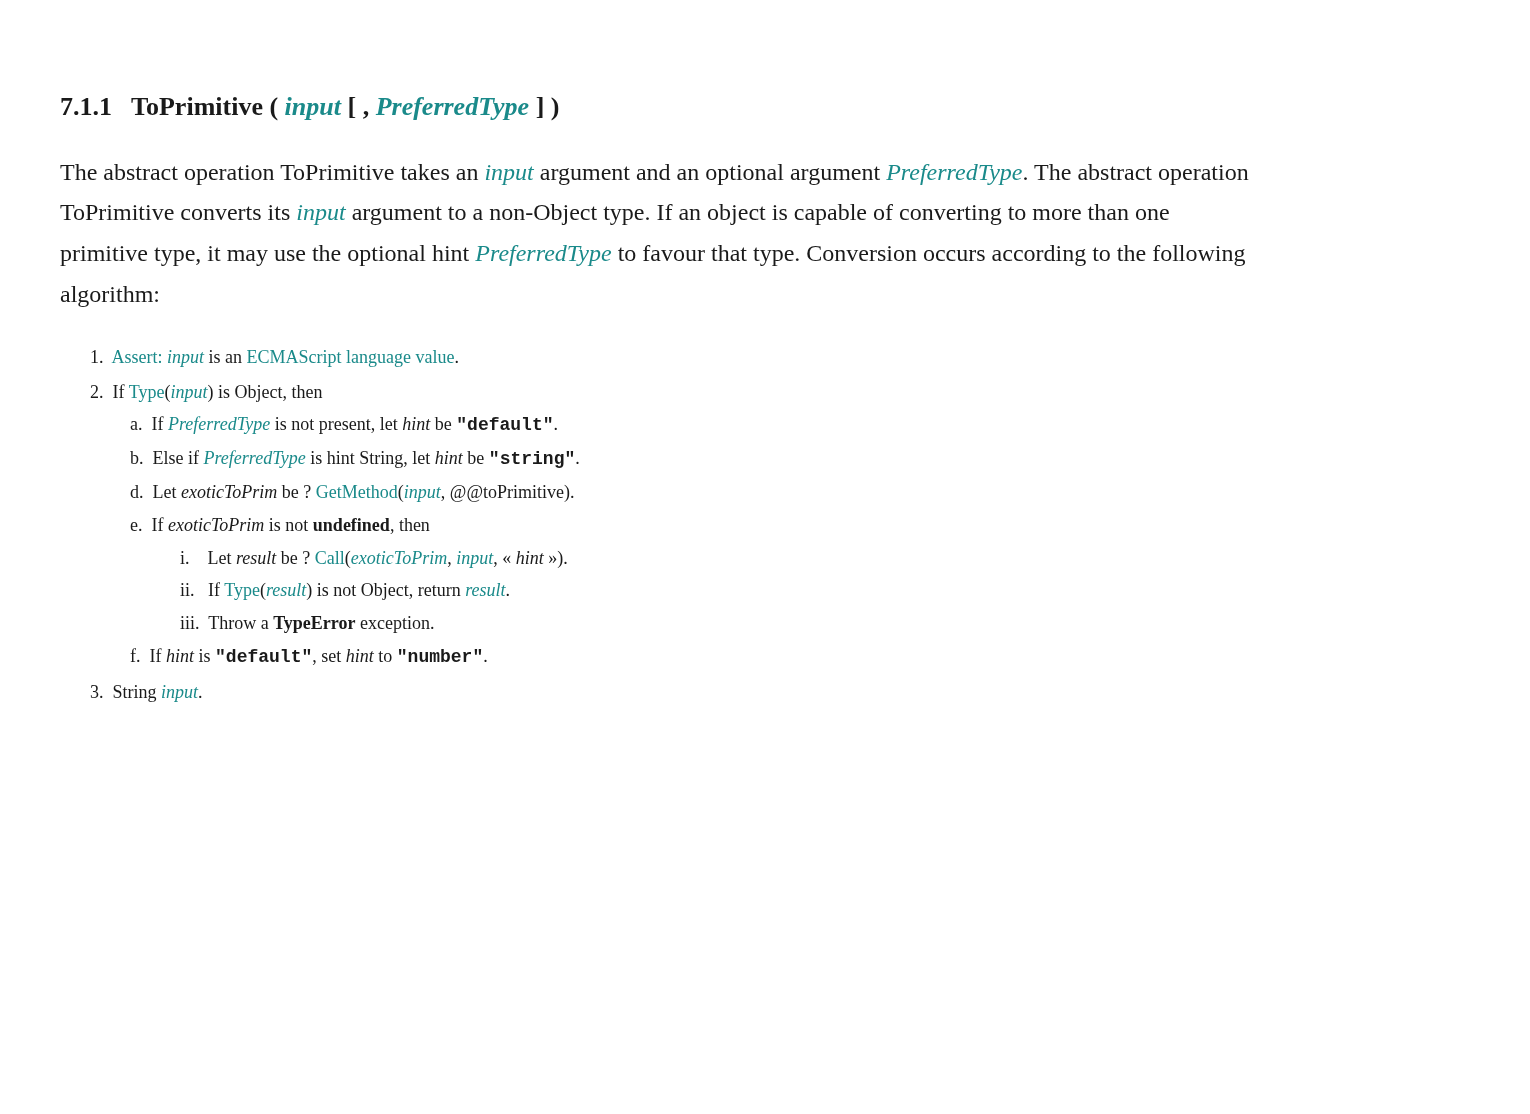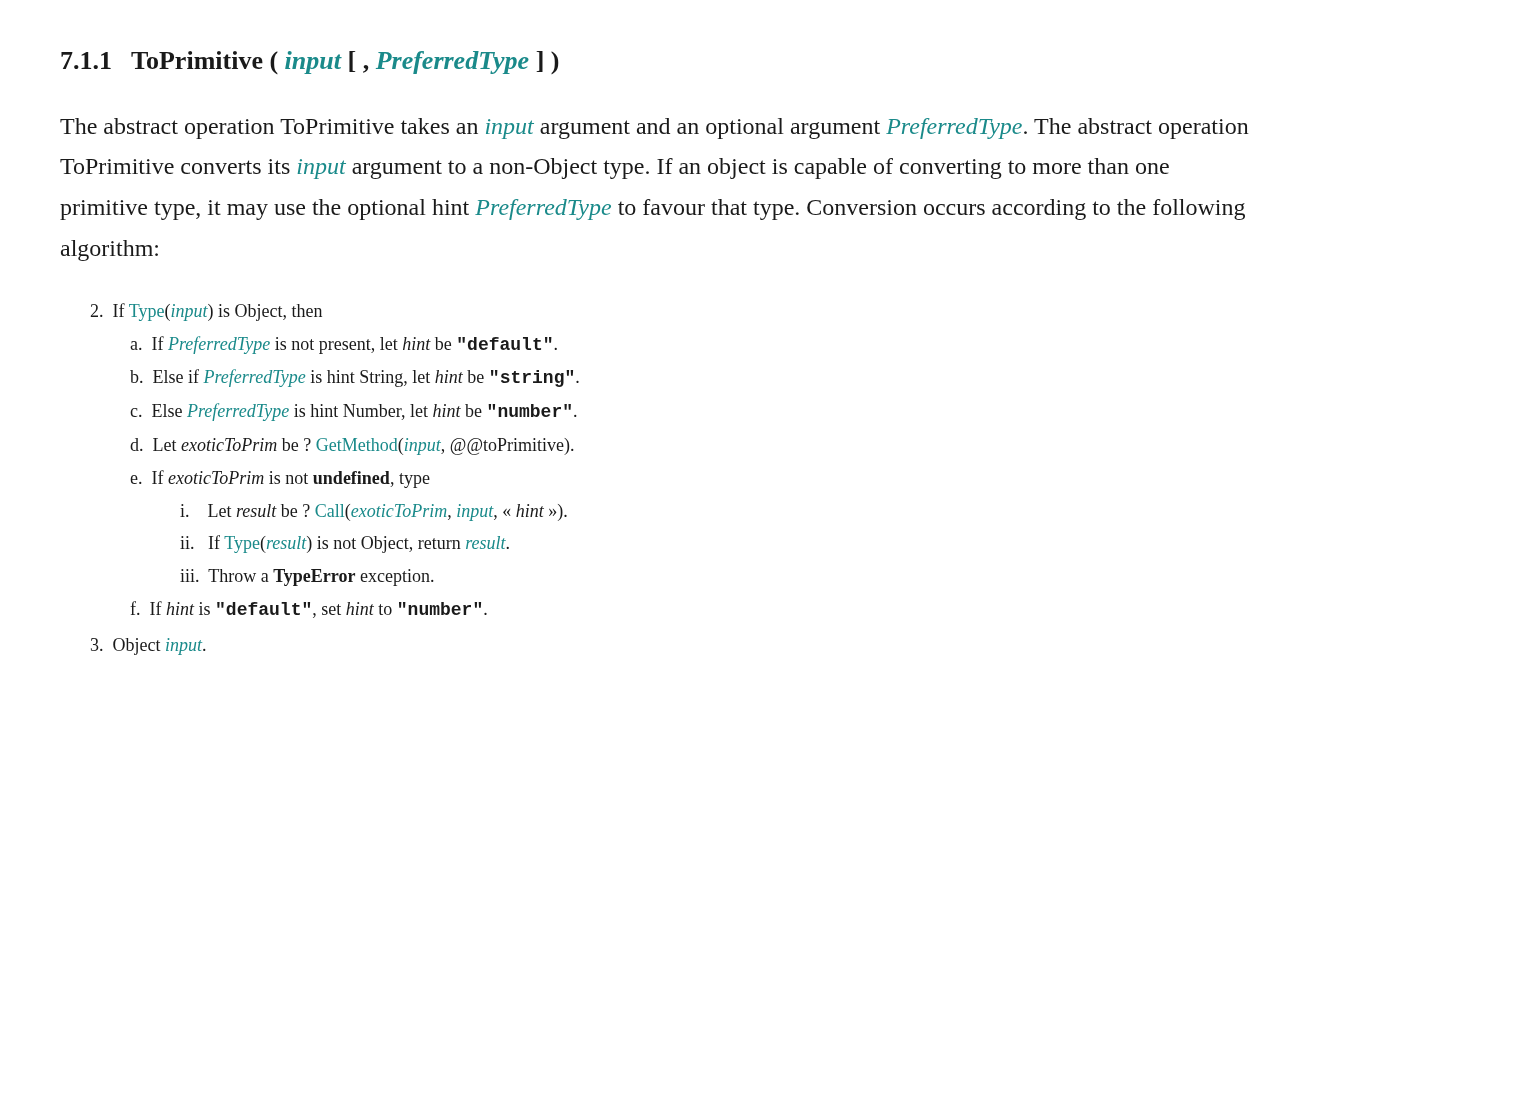--- a/index.html
+++ b/index.html
@@ -13,20 +13,21 @@
       font-family: "Georgia", "Times New Roman", serif;
       font-size: 18px;
       line-height: 1.6;
       color: #1a1a1a;
       padding: 40px 60px;
       max-width: 1530px;
     }
 
     .page-content {
       max-width: 1200px;
+      margin-top: 46px;
     }
 
     h1.section-heading {
       font-size: 26px;
       font-weight: bold;
       margin-bottom: 24px;
       font-family: "Georgia", serif;
     }
 
     h1.section-heading .heading-number {
@@ -117,50 +118,53 @@
   <p class="intro-paragraph">
     The abstract operation ToPrimitive takes an <em class="italic-teal">input</em> argument and an optional argument
     <em class="italic-teal">PreferredType</em>. The abstract operation ToPrimitive converts its <em class="italic-teal">input</em> argument to a non-Object
     type. If an object is capable of converting to more than one primitive type, it may use the
     optional hint <em class="italic-teal">PreferredType</em> to favour that type. Conversion occurs according to the following
     algorithm:
   </p>
 
   <ol class="algorithm-list">
 
+    <li>
+      <span>1.&nbsp;</span>
+      <span class="teal">Assert:</span>
+      <em class="italic-teal"> input</em>
+      <span> is an </span>
+      <a class="link-teal">ECMAScript language value</a><span>.</span>
+    </li>
 
     <li>
       <span>2.&nbsp;</span>
       <span>If </span><span class="teal">Type</span><span>(</span><em class="italic-teal">input</em><span>) is Object, then</span>
 
       <ol class="sub-list">
 
         <li>
           <span>a.&nbsp;</span>
           <span>If </span><em class="italic-teal">PreferredType</em><span> is not present, let </span><em class="italic">hint</em><span> be </span><code>"default"</code><span>.</span>
         </li>
 
         <li>
           <span>b.&nbsp;</span>
           <span>Else if </span><em class="italic-teal">PreferredType</em><span> is hint String, let </span><em class="italic">hint</em><span> be </span><code>"string"</code><span>.</span>
         </li>
 
-        <li>
-          <span>c.&nbsp;</span>
-          <span>Else </span><em class="italic-teal">PreferredType</em><span> is hint Number, let </span><em class="italic">hint</em><span> be </span><code>"number"</code><span>.</span>
-        </li>
 
         <li>
           <span>d.&nbsp;</span>
           <span>Let </span><em class="italic">exoticToPrim</em><span> be ? </span><span class="teal">GetMethod</span><span>(</span><em class="italic-teal">input</em><span>, @@toPrimitive).</span>
         </li>
 
         <li>
           <span>e.&nbsp;</span>
-          <span>If </span><em class="italic">exoticToPrim</em><span> is not </span><strong>undefined</strong><span>, type</span>
+          <span>If </span><em class="italic">exoticToPrim</em><span> is not </span><strong>undefined</strong><span>, then</span>
 
           <ol class="sub-sub-list">
 
             <li>
               <span>i.&nbsp;&nbsp;&nbsp;</span>
               <span>Let </span><em class="italic">result</em><span> be ? </span><span class="teal">Call</span><span>(</span><em class="italic-teal">exoticToPrim</em><span>, </span><em class="italic-teal">input</em><span>, « </span><em class="italic">hint</em><span> »).</span>
             </li>
 
             <li>
               <span>ii.&nbsp;&nbsp;</span>
@@ -179,18 +183,18 @@
           <span>f.&nbsp;</span>
           <span>If </span><em class="italic">hint</em><span> is </span><code>"default"</code><span>, set </span><em class="italic">hint</em><span> to </span><code>"number"</code><span>.</span>
         </li>
 
 
       </ol>
     </li>
 
     <li>
       <span>3.&nbsp;</span>
-      <span>Object </span><em class="italic-teal">input</em><span>.</span>
+      <span>String </span><em class="italic-teal">input</em><span>.</span>
     </li>
 
   </ol>
 
 </div>
 
 </body></html>

